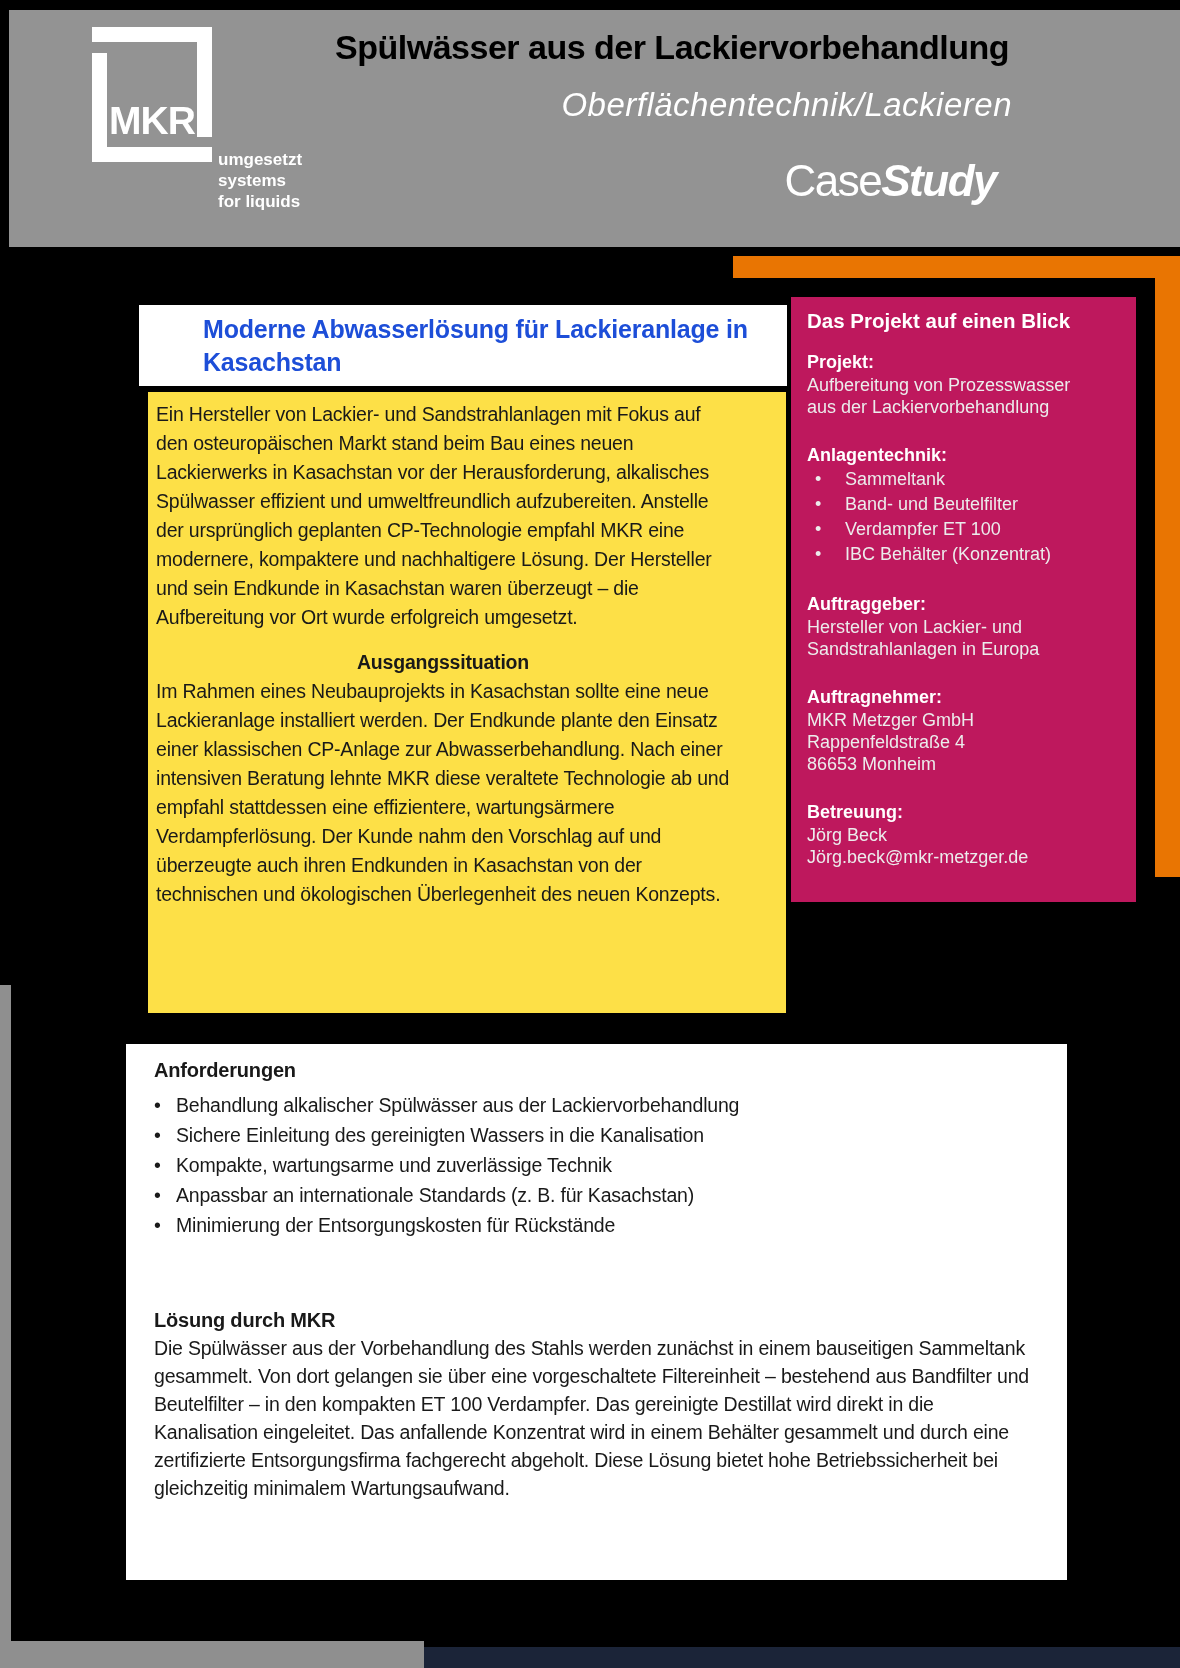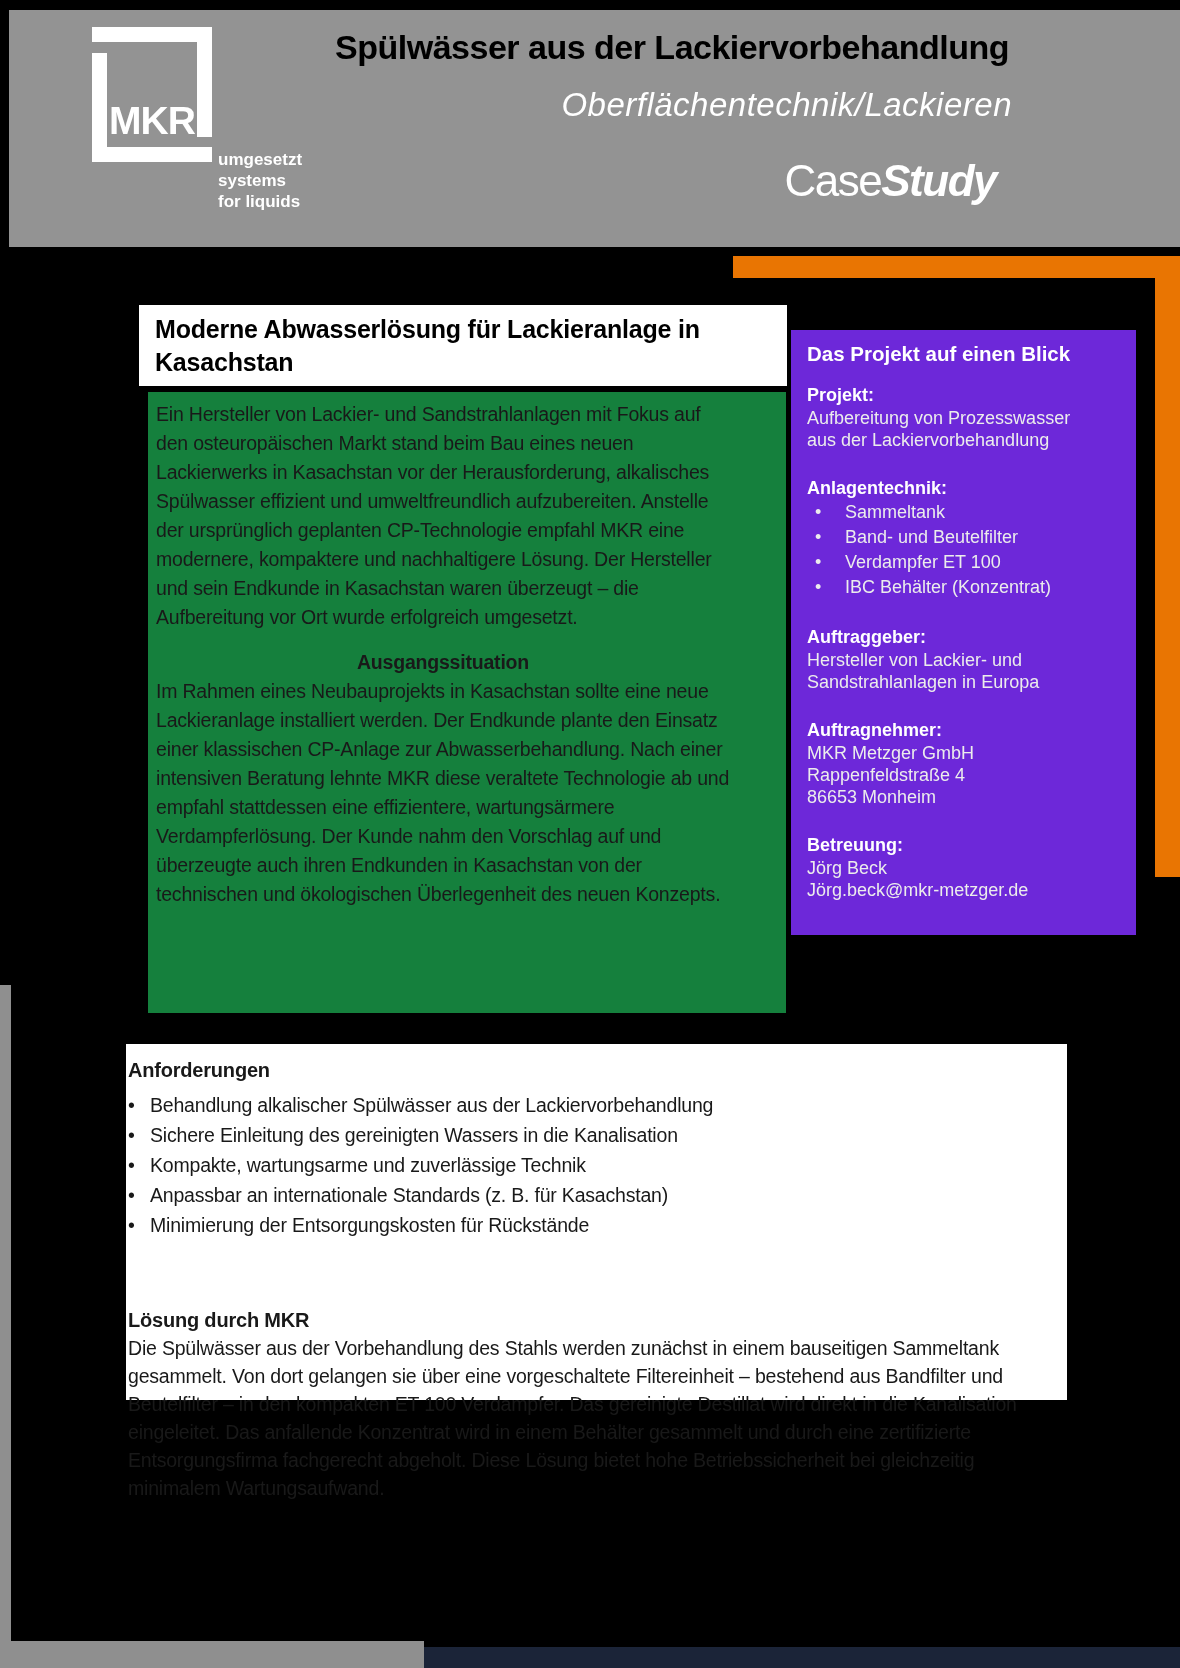--- a/index.html
+++ b/index.html
@@ -35,44 +35,44 @@
   .cs-light { font-weight:normal; }
   .cs-bold  { font-weight:bold; font-style:italic; }
 
   
   .accent-orange { left:733px; top:256px; width:447px; height:621px; background:#e97502; }
   .accent-inner  { left:733px; top:278px; width:422px; height:599px; background:#000; }
 
   
   .headline-box { left:139px; top:305px; width:648px; height:81px; background:#fff; }
   .article-heading { padding:8px 20px 0 16px; font-size:25px; font-weight:bold;
-                     line-height:33px; color:#000000; letter-spacing:-0.2px; }
-
-  .body-box { left:148px; top:392px; width:638px; height:621px; background:#15803d;
+                     line-height:33px; color:#1d4ed8; letter-spacing:-0.2px;margin-left:48px; }
+
+  .body-box { left:148px; top:392px; width:638px; height:621px; background:#fde047;
               padding:8px 56px 0 8px; color:#191919; font-size:19.5px;
               line-height:29px; letter-spacing:-0.2px; }
   .body-box h2 { font-size:19.5px; font-weight:bold; line-height:29px; margin-top:16px;text-align:center; }
 
   
   .project-sidebar { left:791px; top:297px; width:345px; height:605px;
-                     background:#6d28d9; padding:12px 40px 0 16px; color:#fff;margin-top:33px; }
+                     background:#be185d; padding:12px 40px 0 16px; color:#fff; }
   .sidebar-title { font-size:20.5px; font-weight:bold; line-height:24px;
                    margin-bottom:18px; white-space:nowrap; }
   .sb-section { margin-bottom:26px; }
   .sb-label { font-size:18px; font-weight:bold; line-height:23px; color:#fff; }
   .sb-text  { font-size:18px; line-height:22px; color:#ececec; }
   .sb-bullet { display:flex; padding-left:8px; line-height:25px;
                font-size:18px; color:#ececec; }
   .sb-bullet .dot { width:30px; flex:none; }
 
   
   .left-gray-strip { left:0; top:985px; width:11px; height:656px; background:#8f8f8f; }
 
-  .req-box { left:126px; top:1044px; width:941px; height:356px; background:#fff;
-             padding:12px 36px 0 2px; color:#191919; font-size:19.5px;
+  .req-box { left:126px; top:1044px; width:941px; height:536px; background:#fff;
+             padding:12px 36px 0 28px; color:#191919; font-size:19.5px;
              line-height:28px; letter-spacing:-0.2px; }
   .req-box h2 { font-size:20px; font-weight:bold; line-height:28px; }
   .req-list { margin-top:6px; }
   .req-item { display:flex; line-height:30px; }
   .req-item .dot { width:22px; flex:none; }
   .solution-heading { margin-top:66px; }
   .solution-paragraph { line-height:28px; }
 
   
   .bottom-gray-bar { left:0; top:1641px; width:424px; height:27px; background:#8f8f8f; }

